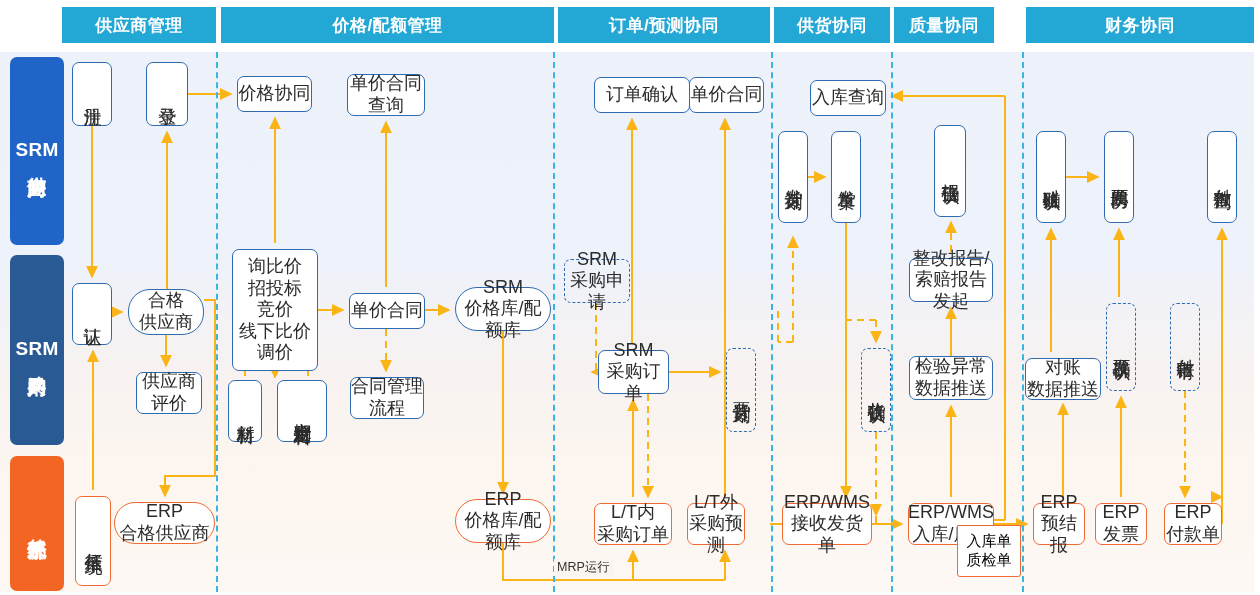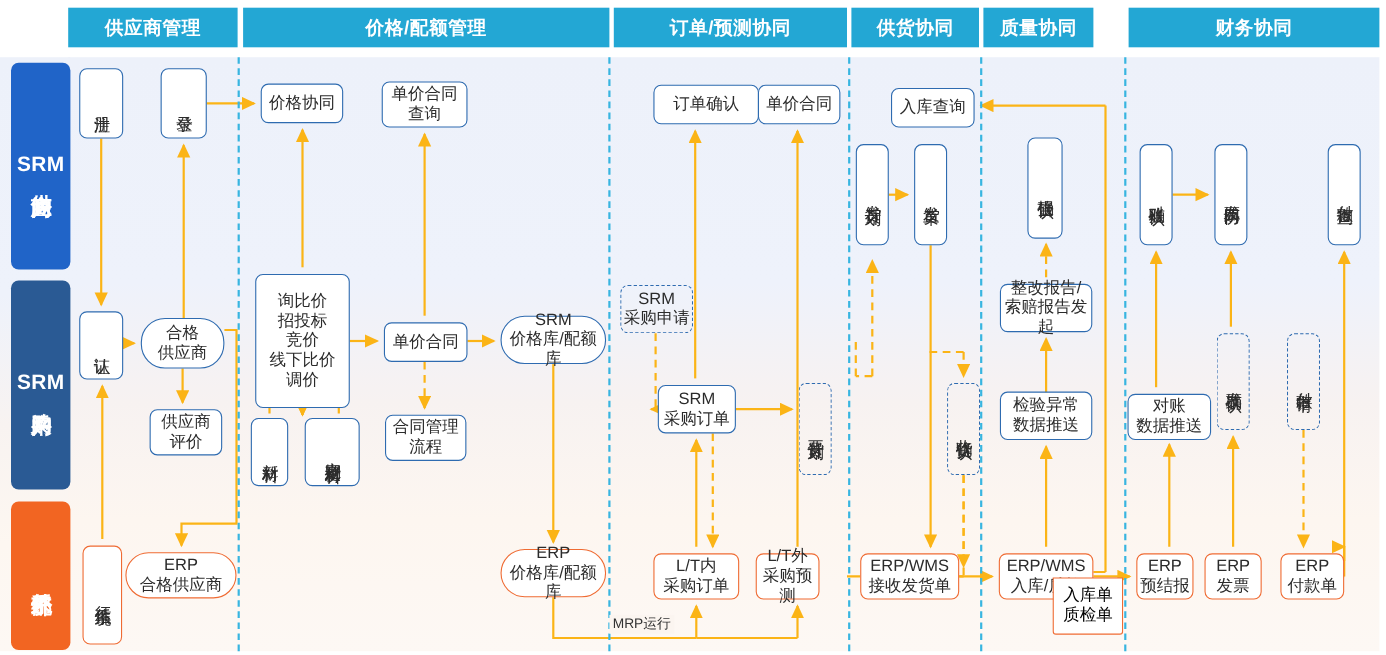--- a/index.html
+++ b/index.html
@@ -19,21 +19,21 @@
   
   .rail{position:absolute;left:10px;width:54px;border-radius:7px;color:#fff;
     display:flex;flex-direction:column;align-items:center;justify-content:center;
     font-weight:bold;text-align:center;}
   .rail .en{font-size:19px;line-height:1.05;letter-spacing:.3px;}
   .rail .cn{font-size:19px;line-height:1.12;writing-mode:vertical-rl;text-orientation:upright;margin-top:2px;}
   .rail .cn-only{font-size:19px;line-height:1.25;writing-mode:vertical-rl;text-orientation:upright;}
 
   
   .node{position:absolute;box-sizing:border-box;display:flex;align-items:center;justify-content:center;
-    text-align:center;background:#fff;font-size:15px;line-height:1.2;color:#2b2b2b;z-index:5;}
+    text-align:center;background:#fff;font-size:18px;line-height:1.2;color:#2b2b2b;z-index:5;}
   .n-blue{border:1.6px solid #2e6bb0;border-radius:7px;}
   .n-blue-r{border:1.6px solid #2e6bb0;border-radius:22px;}
   .n-dash{border:1.7px dashed #2e6bb0;border-radius:7px;background:transparent;}
   .n-orange{border:1.7px solid #ef6b33;border-radius:7px;}
   .n-orange-r{border:1.7px solid #ef6b33;border-radius:24px;}
   .vtext{writing-mode:vertical-rl;text-orientation:upright;line-height:1.16;letter-spacing:1px;}
   .doc{position:absolute;background:#fff;border:1.7px solid #ef6b33;z-index:6;
     display:flex;align-items:center;justify-content:center;text-align:center;font-size:15px;line-height:1.25;
     border-bottom-left-radius:3px;border-bottom-right-radius:3px;}
   .mrplabel{position:absolute;font-size:12.5px;color:#333;background:#fbf5f0;padding:0 3px;z-index:7;}

